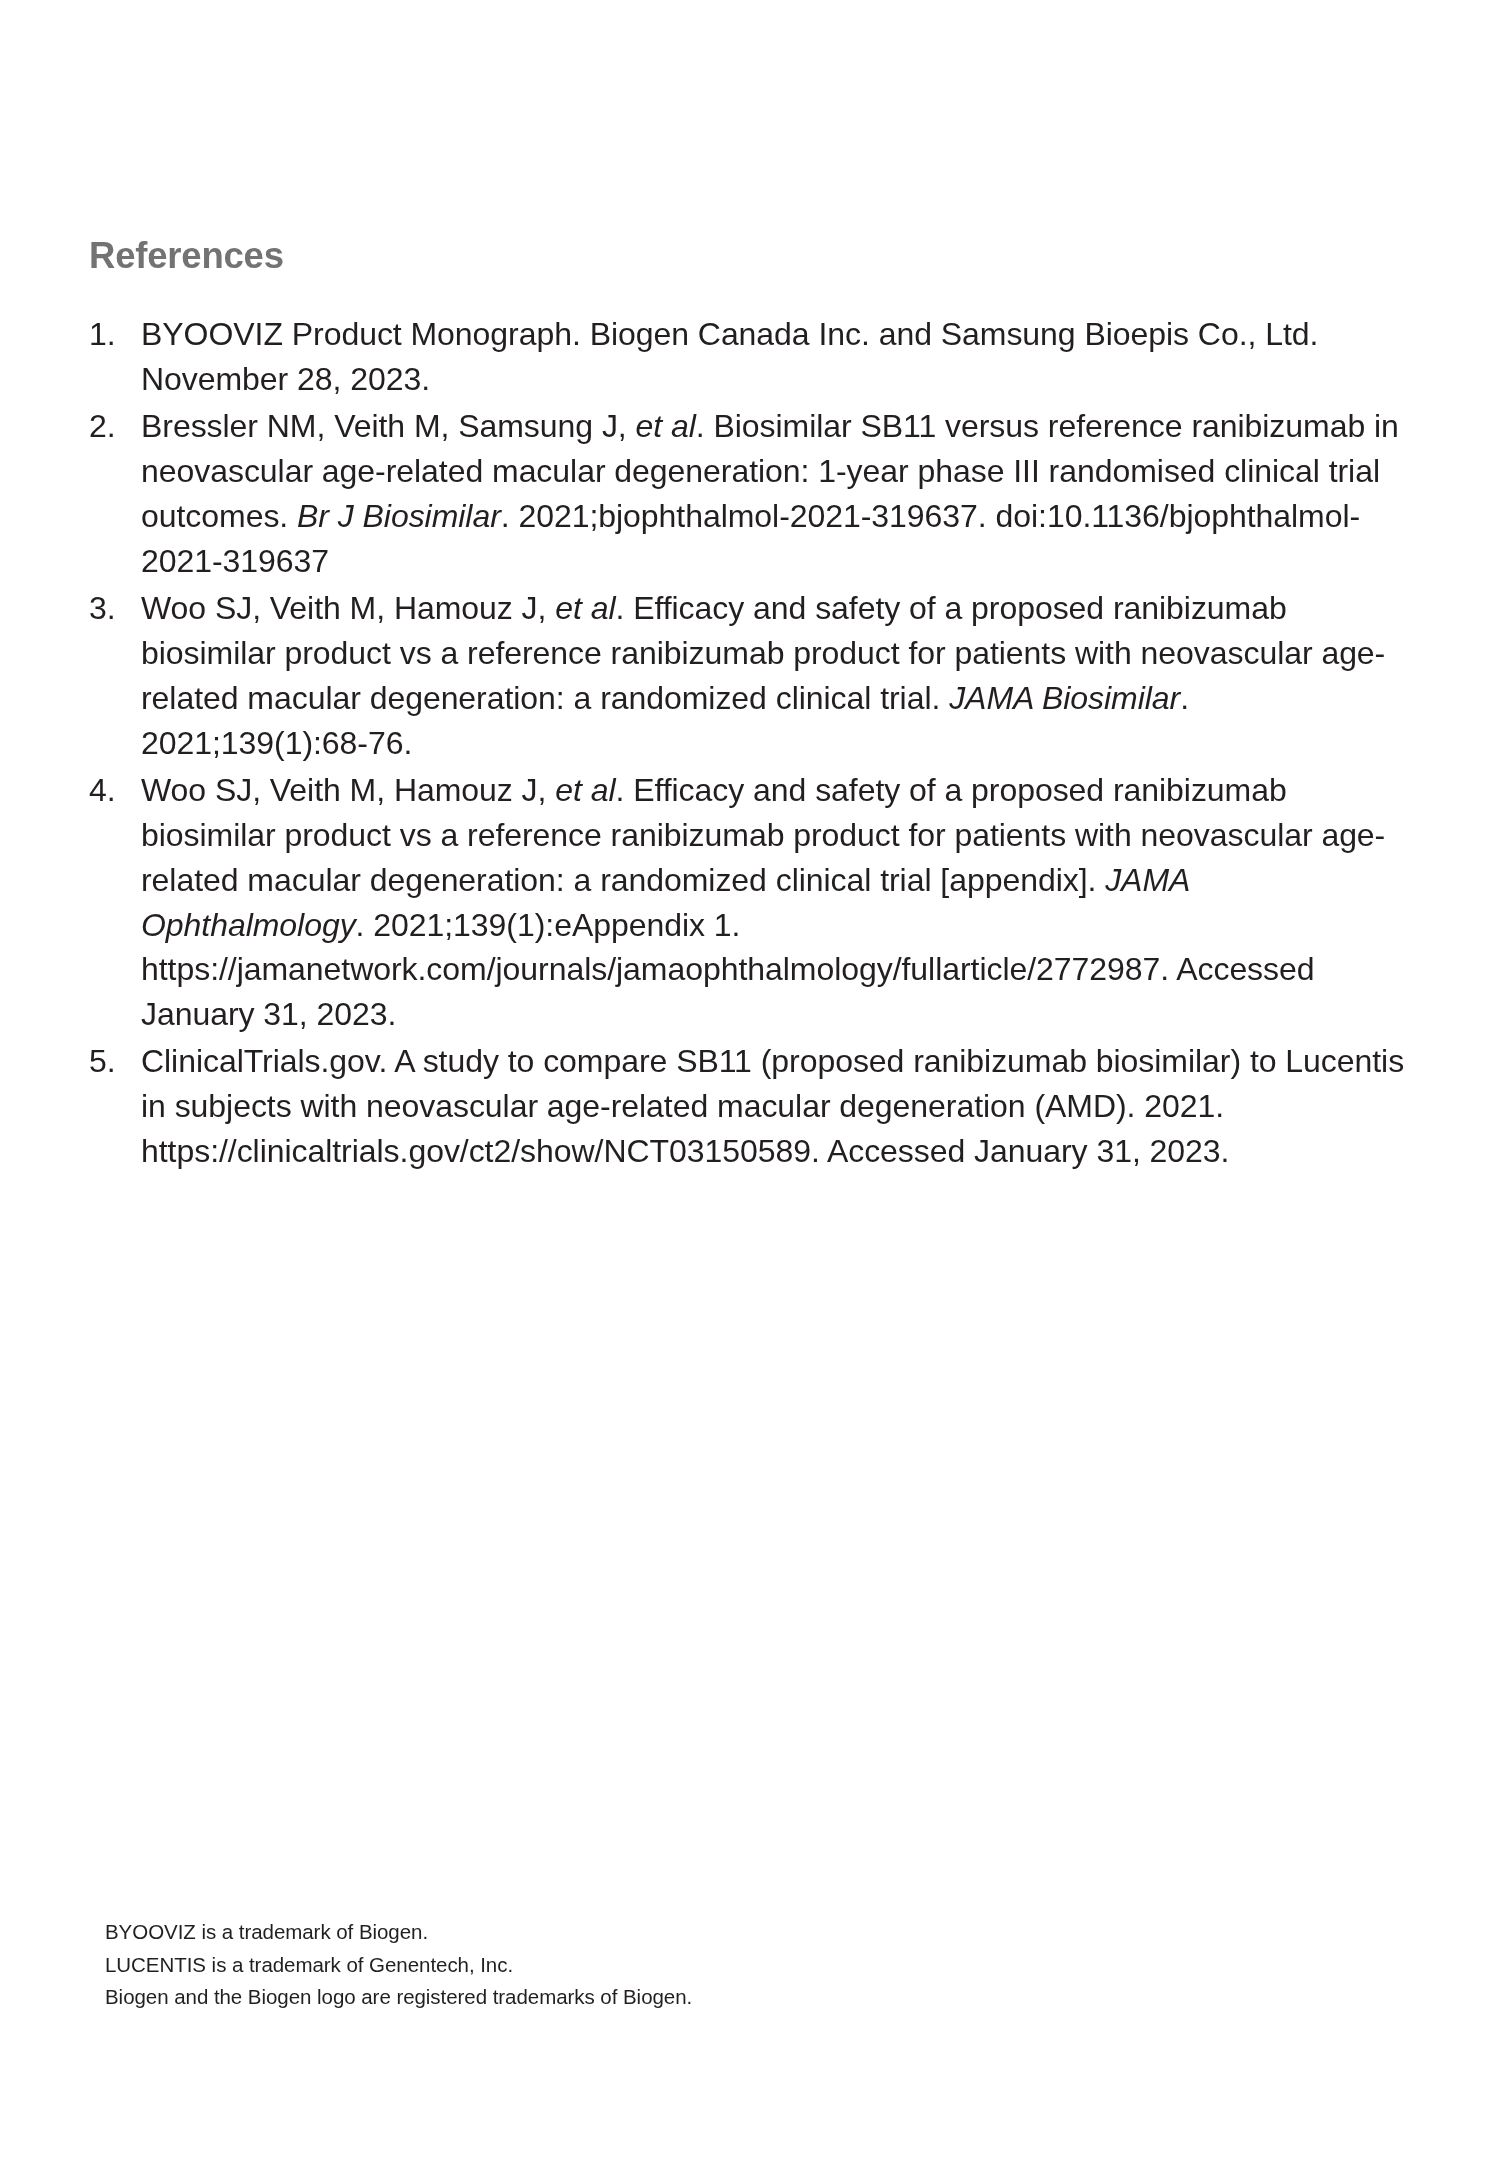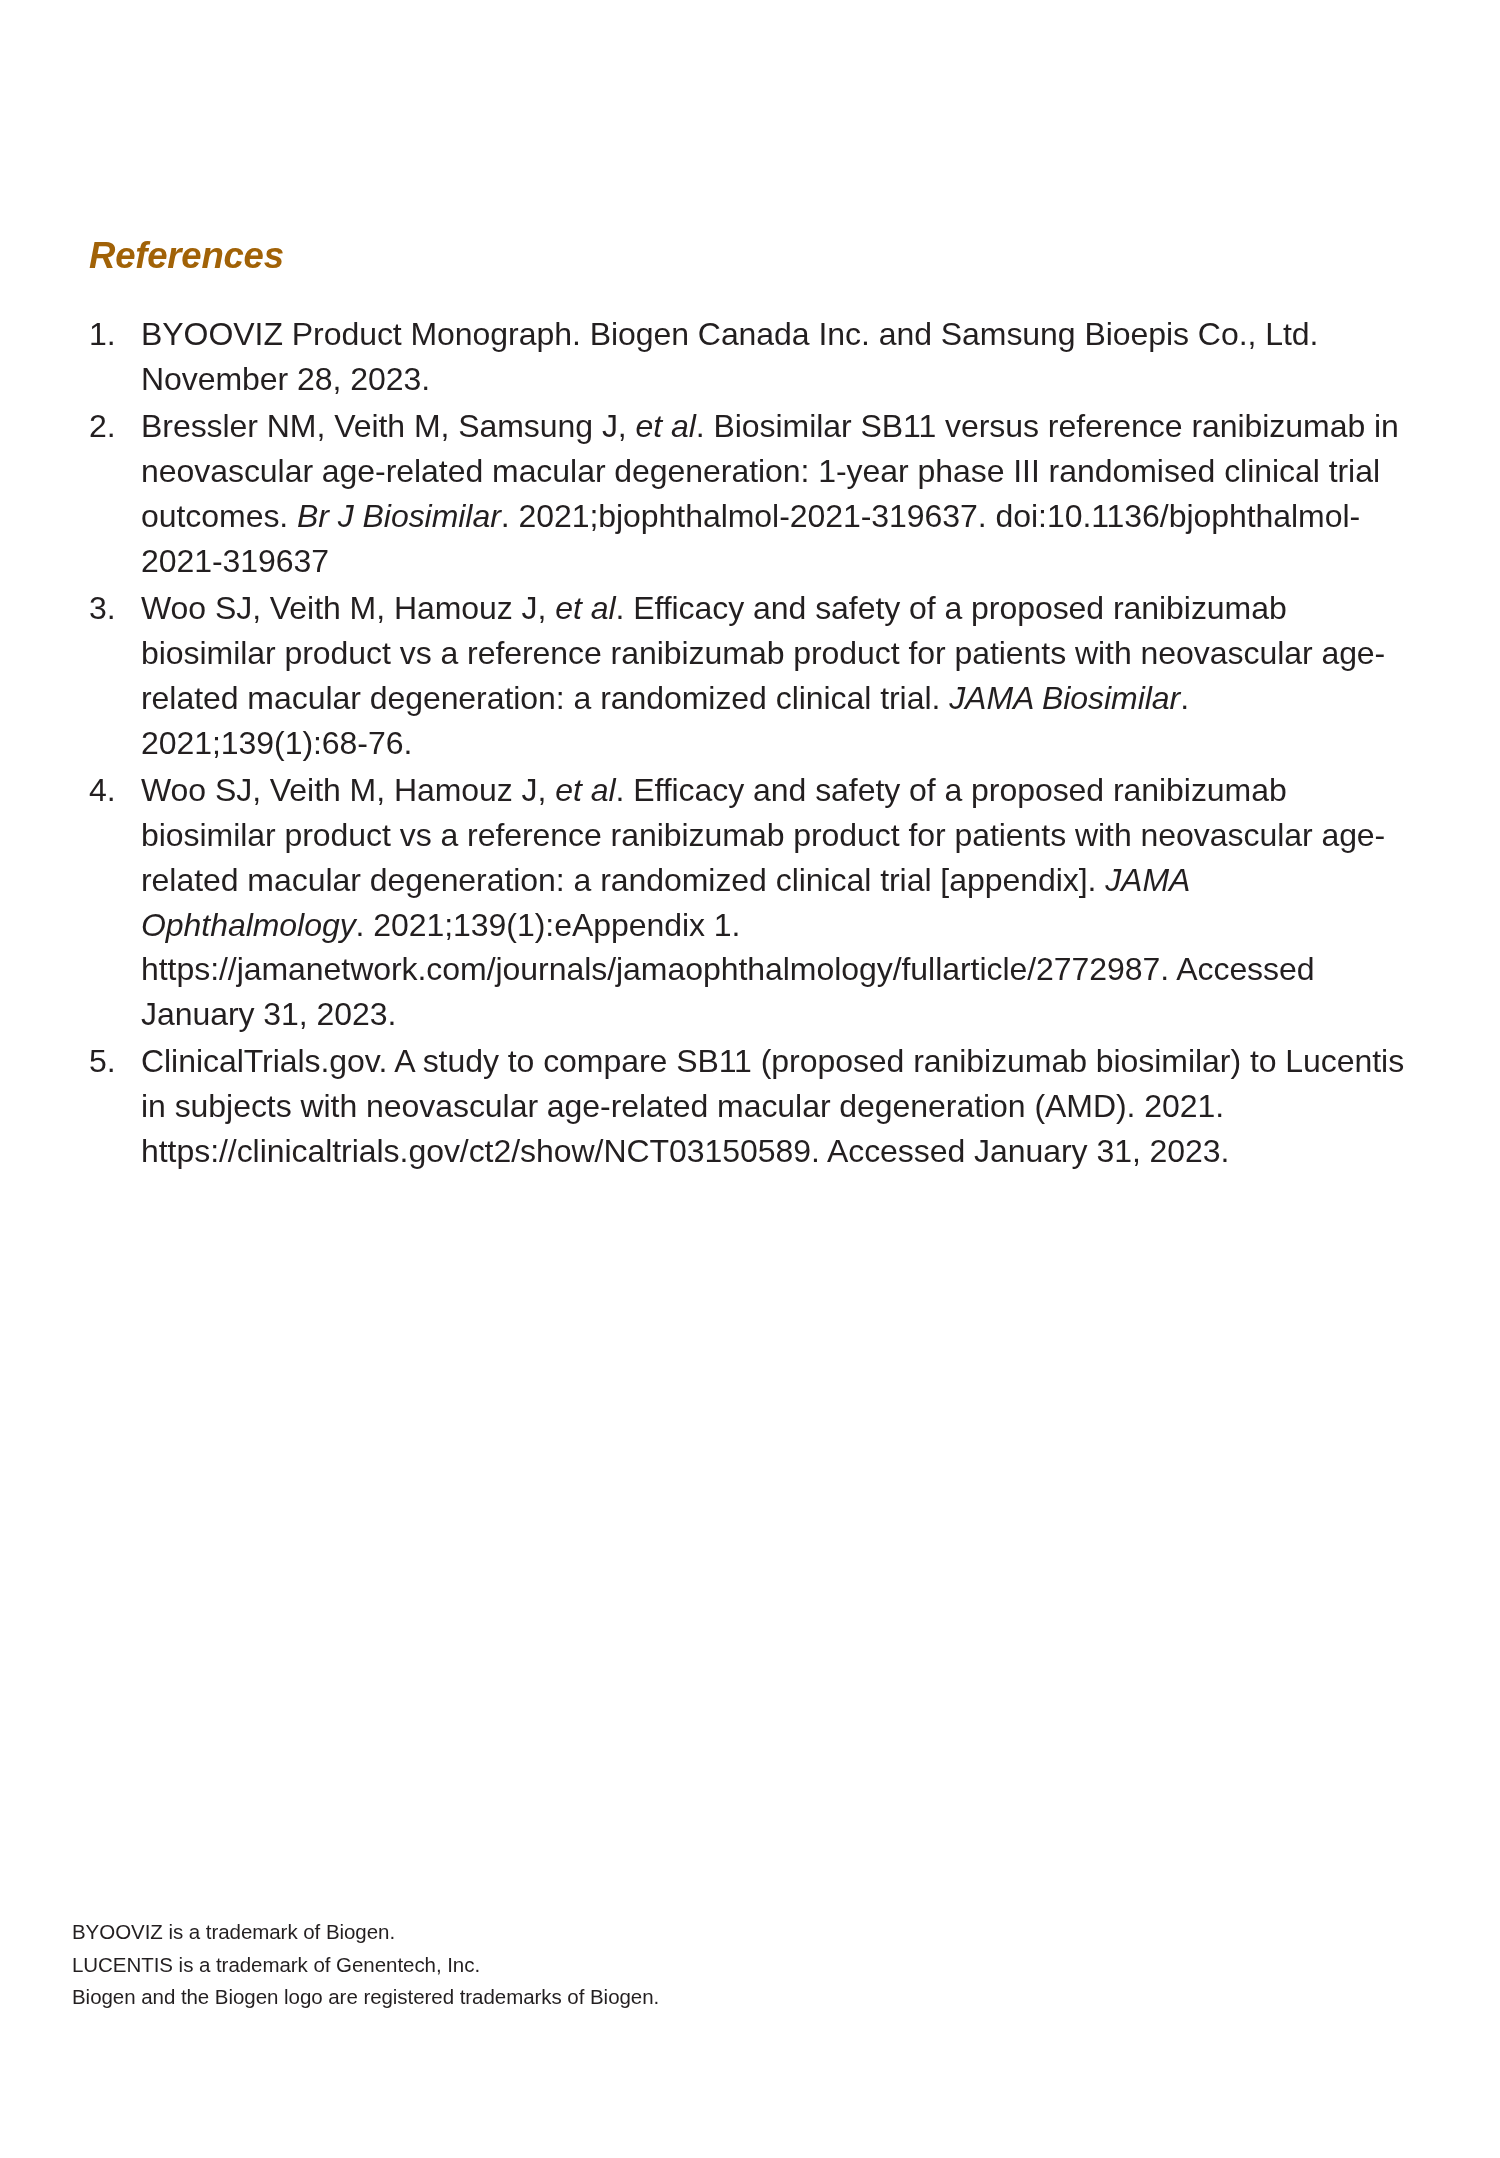--- a/index.html
+++ b/index.html
@@ -28,24 +28,23 @@
     position: absolute;
     left: 89px;
     top: 236px;
     width: 1325px;
   }
 
   .refs-heading {
     font-size: 36.5px;
     font-weight: bold;
     letter-spacing: -0.2px;
-    color: #a16207;
+    color: #737373;
     margin: 0 0 36px 0;
     line-height: 1.1;
-    font-style: italic;
   }
 
   ol.ref-list {
     list-style: none;
     margin: 0;
     padding: 0;
   }
 
   ol.ref-list > li {
     position: relative;
@@ -69,21 +68,21 @@
     color: #231f20;
   }
 
   .ref-body { display: block; }
 
   .ref-body i {
   }
 
   .footer {
     position: absolute;
-    left: 72px;
+    left: 105px;
     top: 1917px;
     width: 1300px;
   }
 
   .footer p {
     margin: 0 0 3px 0;
     font-size: 20.5px;
     line-height: 1.45;
     color: #231f20;
     letter-spacing: -0.05px;

